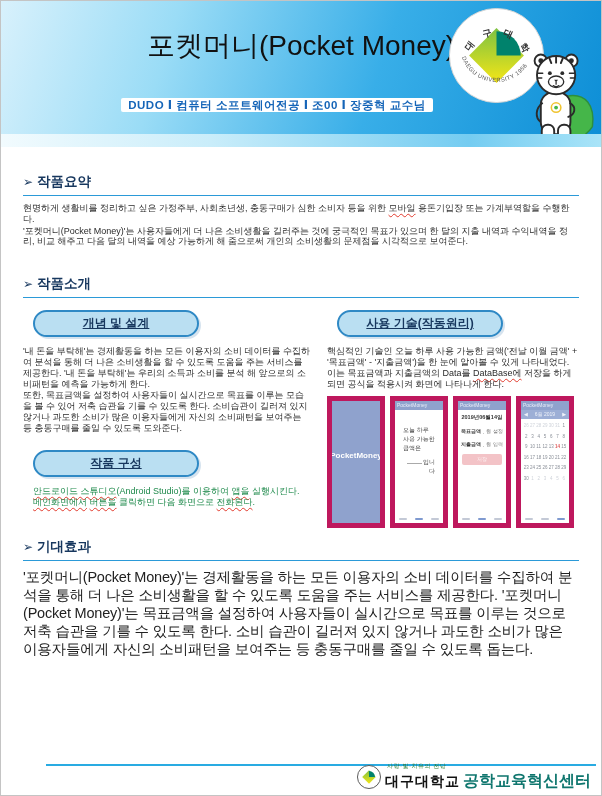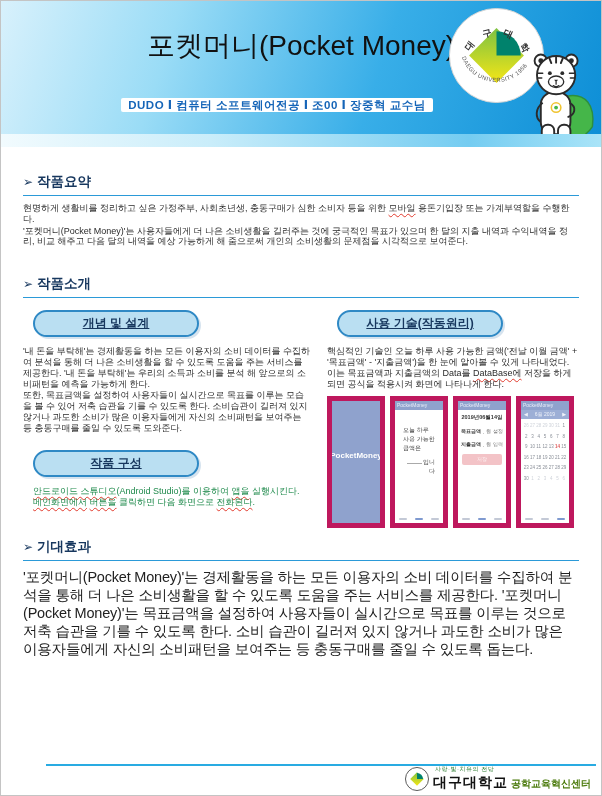--- a/index.html
+++ b/index.html
@@ -68,21 +68,21 @@
   
   .big-text{font-size:14.5px;line-height:1.24;color:#222;margin:8px 0 0 0;letter-spacing:-0.2px;}
   .sec-expect{margin-top:10px;}
   
   .footer-line{position:absolute;left:45px;right:5px;bottom:29px;border-top:2px solid #29abe2;}
   .footer-brand{position:absolute;right:10px;bottom:3px;display:flex;align-items:center;gap:4px;}
   .fseal{width:24px;height:24px;}
   .slogan{font-size:6px;color:#2e7d32;letter-spacing:0.5px;margin-left:2px;}
   .brandline{display:flex;align-items:baseline;gap:3px;}
   .univ{font-size:14px;font-weight:bold;color:#111;letter-spacing:1px;}
-  .center-name{font-size:10px;font-weight:bold;color:#4d7c0f;}
+  .center-name{font-size:16px;font-weight:bold;color:#0f766e;}
 </style>
 </head>
 <body>
 
 <div class="page">
 
   <div class="header">
     <div class="poster-title">포켓머니(Pocket Money)</div>
     <div class="badge">DUDO  Ⅰ  컴퓨터 소프트웨어전공  Ⅰ  조00  Ⅰ  장중혁 교수님</div>
 

